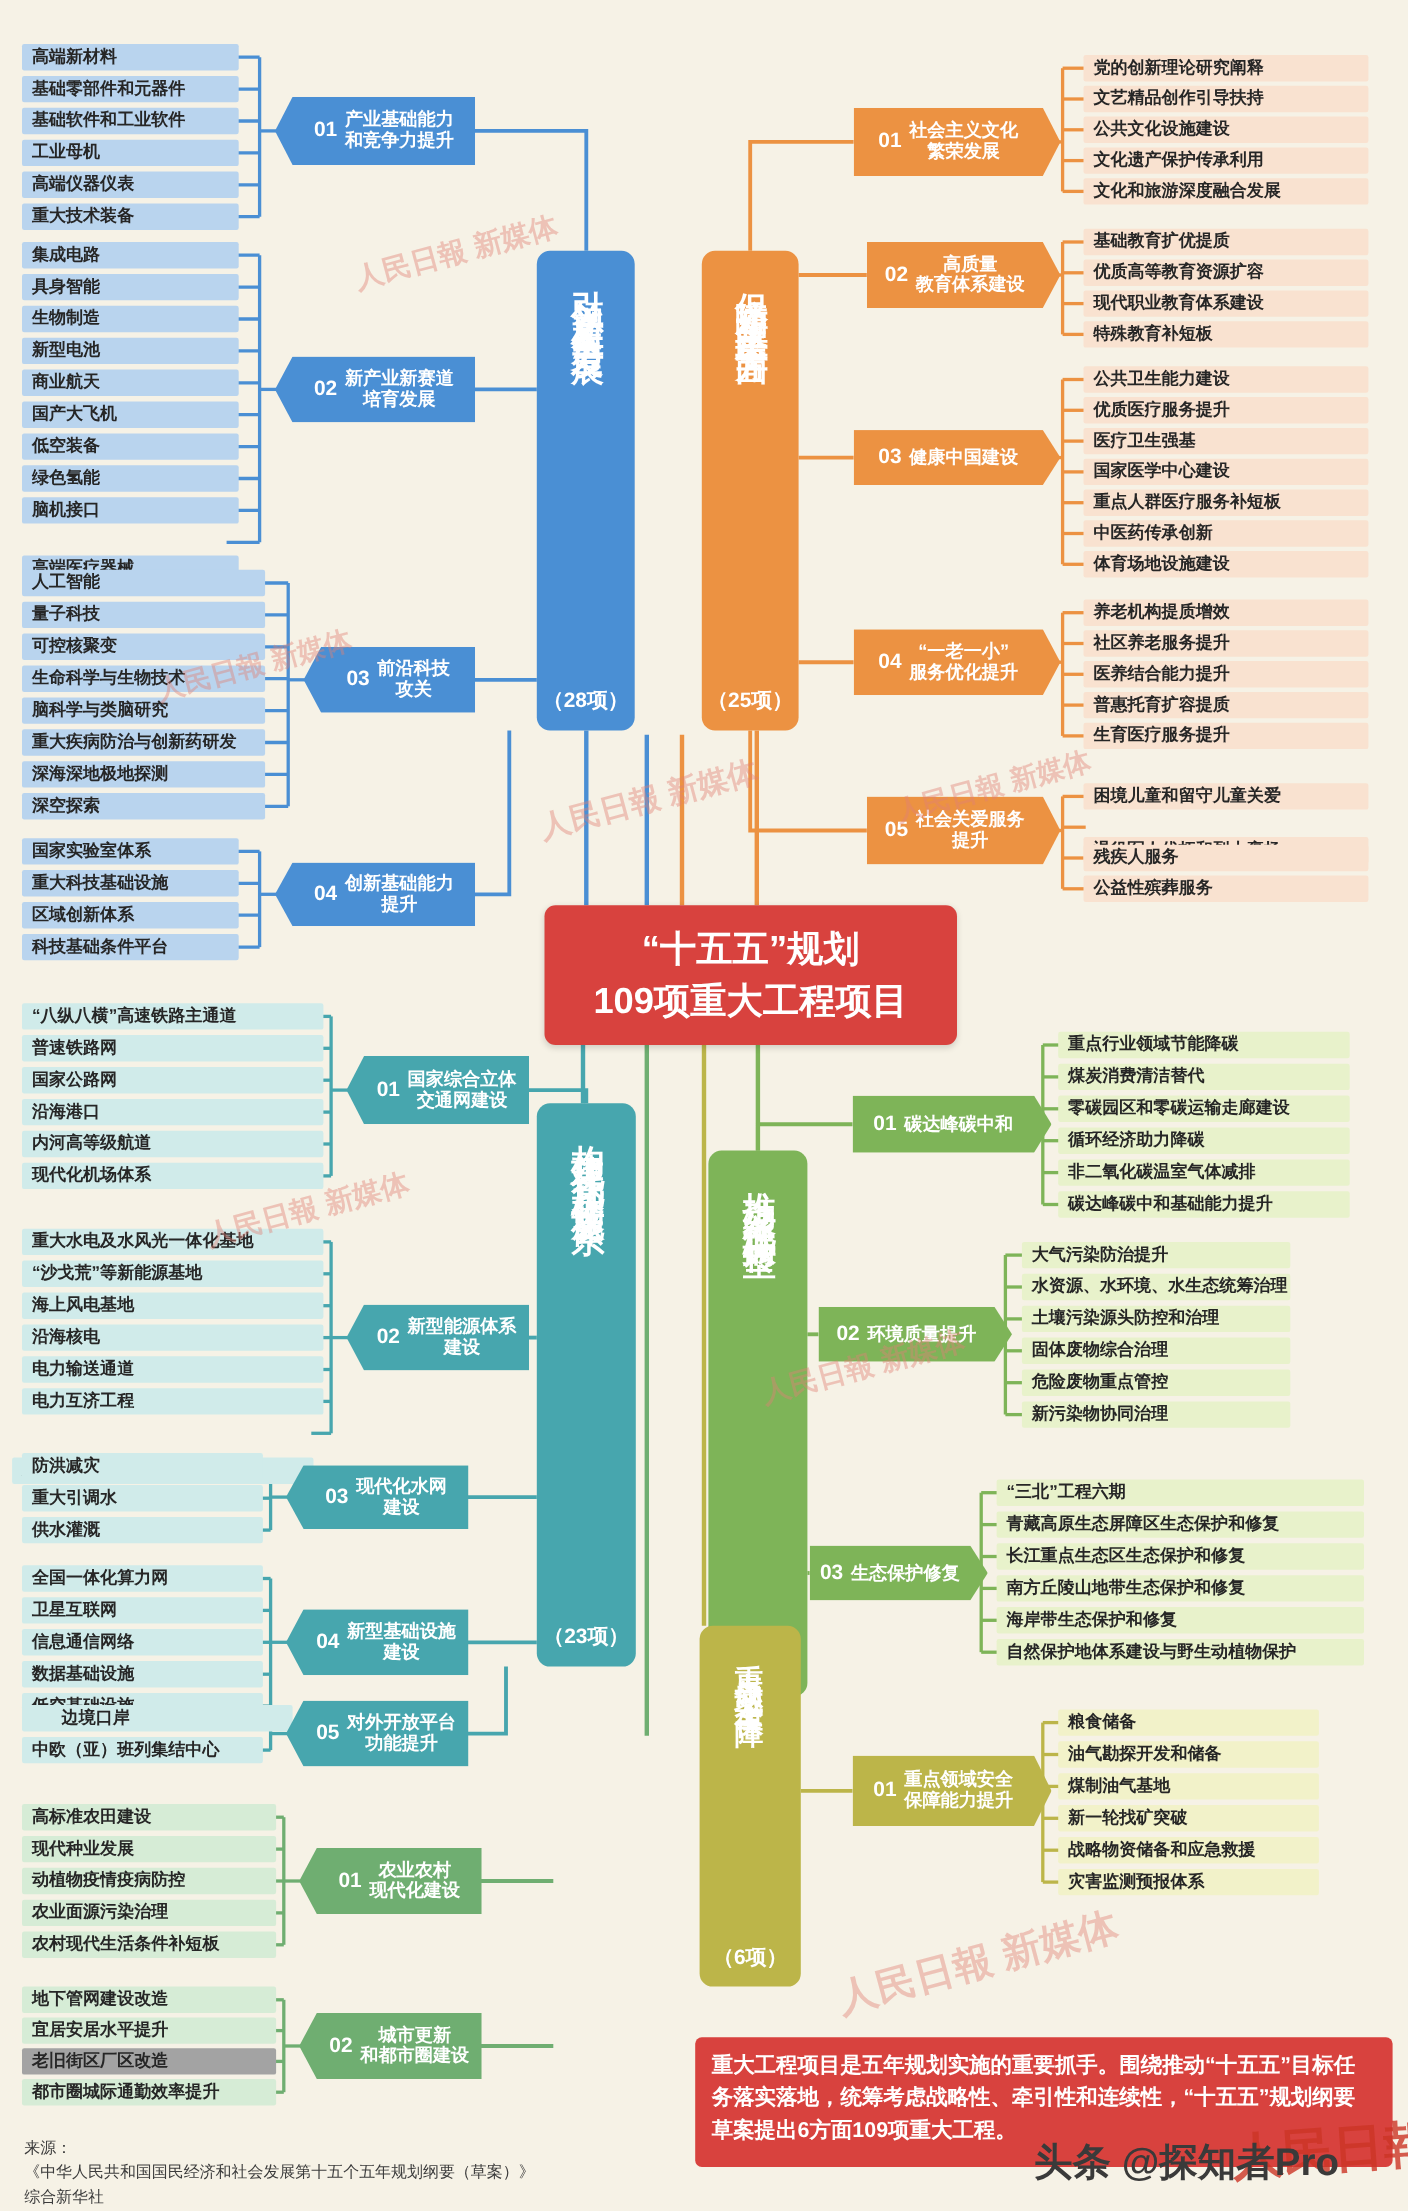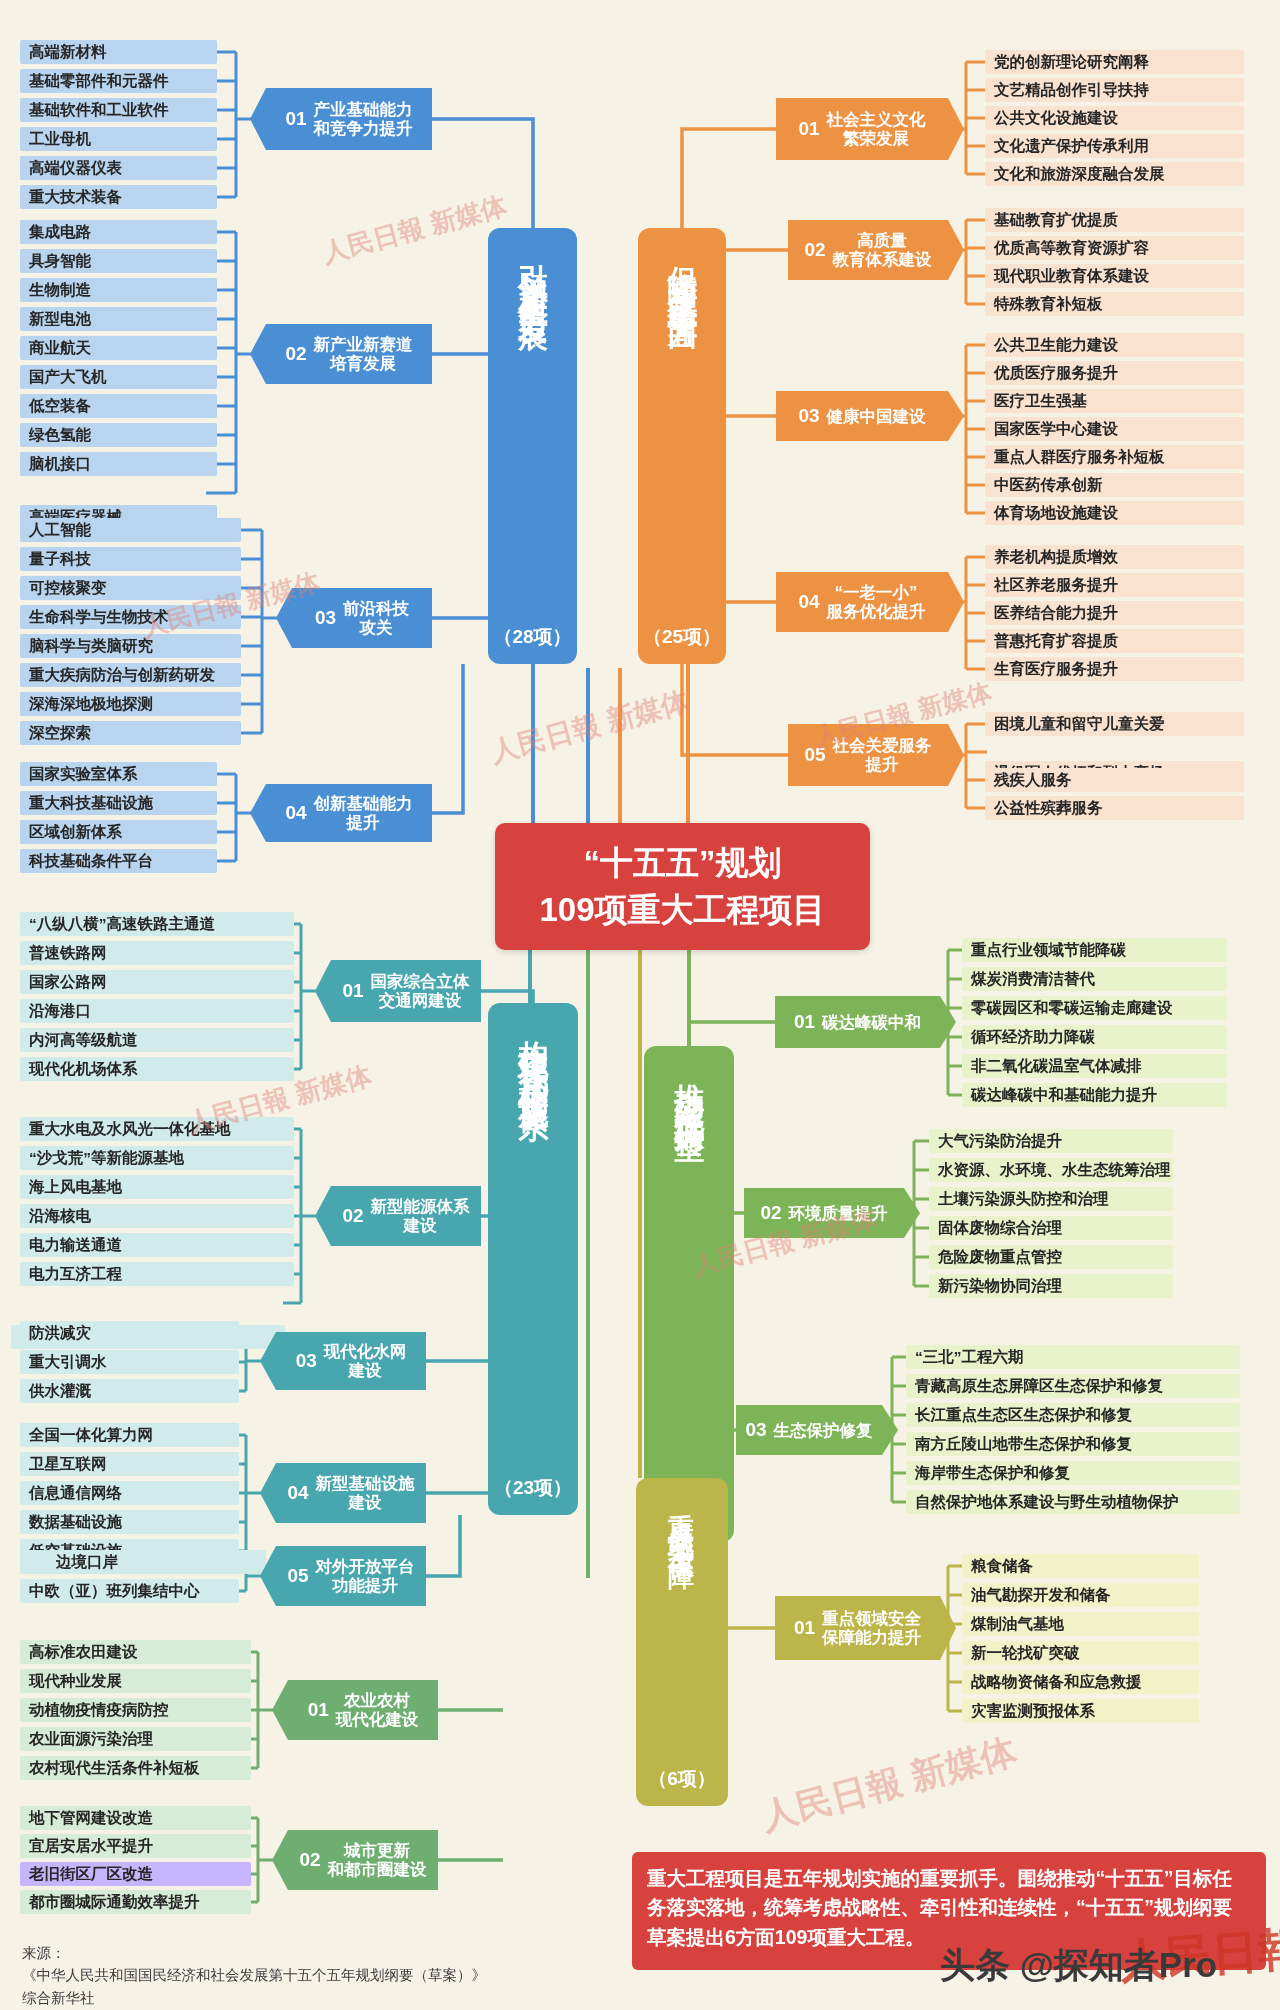--- a/index.html
+++ b/index.html
@@ -428,21 +428,21 @@
     <div class="leaf" style="left: 20px; top: 1698px; width: 222px; background: rgb(214, 236, 214);">动植物疫情疫病防控</div>
     <div class="leaf" style="left: 20px; top: 1727px; width: 222px; background: rgb(214, 236, 214);">农业面源污染治理</div>
     <div class="leaf" style="left: 20px; top: 1756px; width: 222px; background: rgb(214, 236, 214);">农村现代生活条件补短板</div>
     <div class="arrow left" style="left: 272px; top: 1680px; width: 150px; height: 60px; background: rgb(111, 174, 113);">
       <span class="num">01</span>
       <span class="lbl">农业农村
 现代化建设</span>
     </div>
     <div class="leaf" style="left: 20px; top: 1806px; width: 222px; background: rgb(214, 236, 214);">地下管网建设改造</div>
     <div class="leaf" style="left: 20px; top: 1834px; width: 222px; background: rgb(214, 236, 214);">宜居安居水平提升</div>
-    <div class="leaf" style="left: 20px; top: 1862px; width: 222px; background: #c4b5fd;">老旧街区厂区改造</div>
+    <div class="leaf" style="left: 20px; top: 1862px; width: 222px; background: #a3a3a3;">老旧街区厂区改造</div>
     <div class="leaf" style="left: 20px; top: 1890px; width: 222px; background: rgb(214, 236, 214);">都市圈城际通勤效率提升</div>
     <div class="arrow left" style="left: 272px; top: 1830px; width: 150px; height: 60px; background: rgb(111, 174, 113);">
       <span class="num">02</span>
       <span class="lbl">城市更新
 和都市圈建设</span>
     </div>
     <div class="pillar" style="left: 636px; top: 1478px; width: 92px; height: 328px; background: rgb(188, 181, 73);">
       <div class="pt" style="font-size: 26px;">重点领域安全保障</div>
       <div class="pc">（6项）</div>
     </div>

